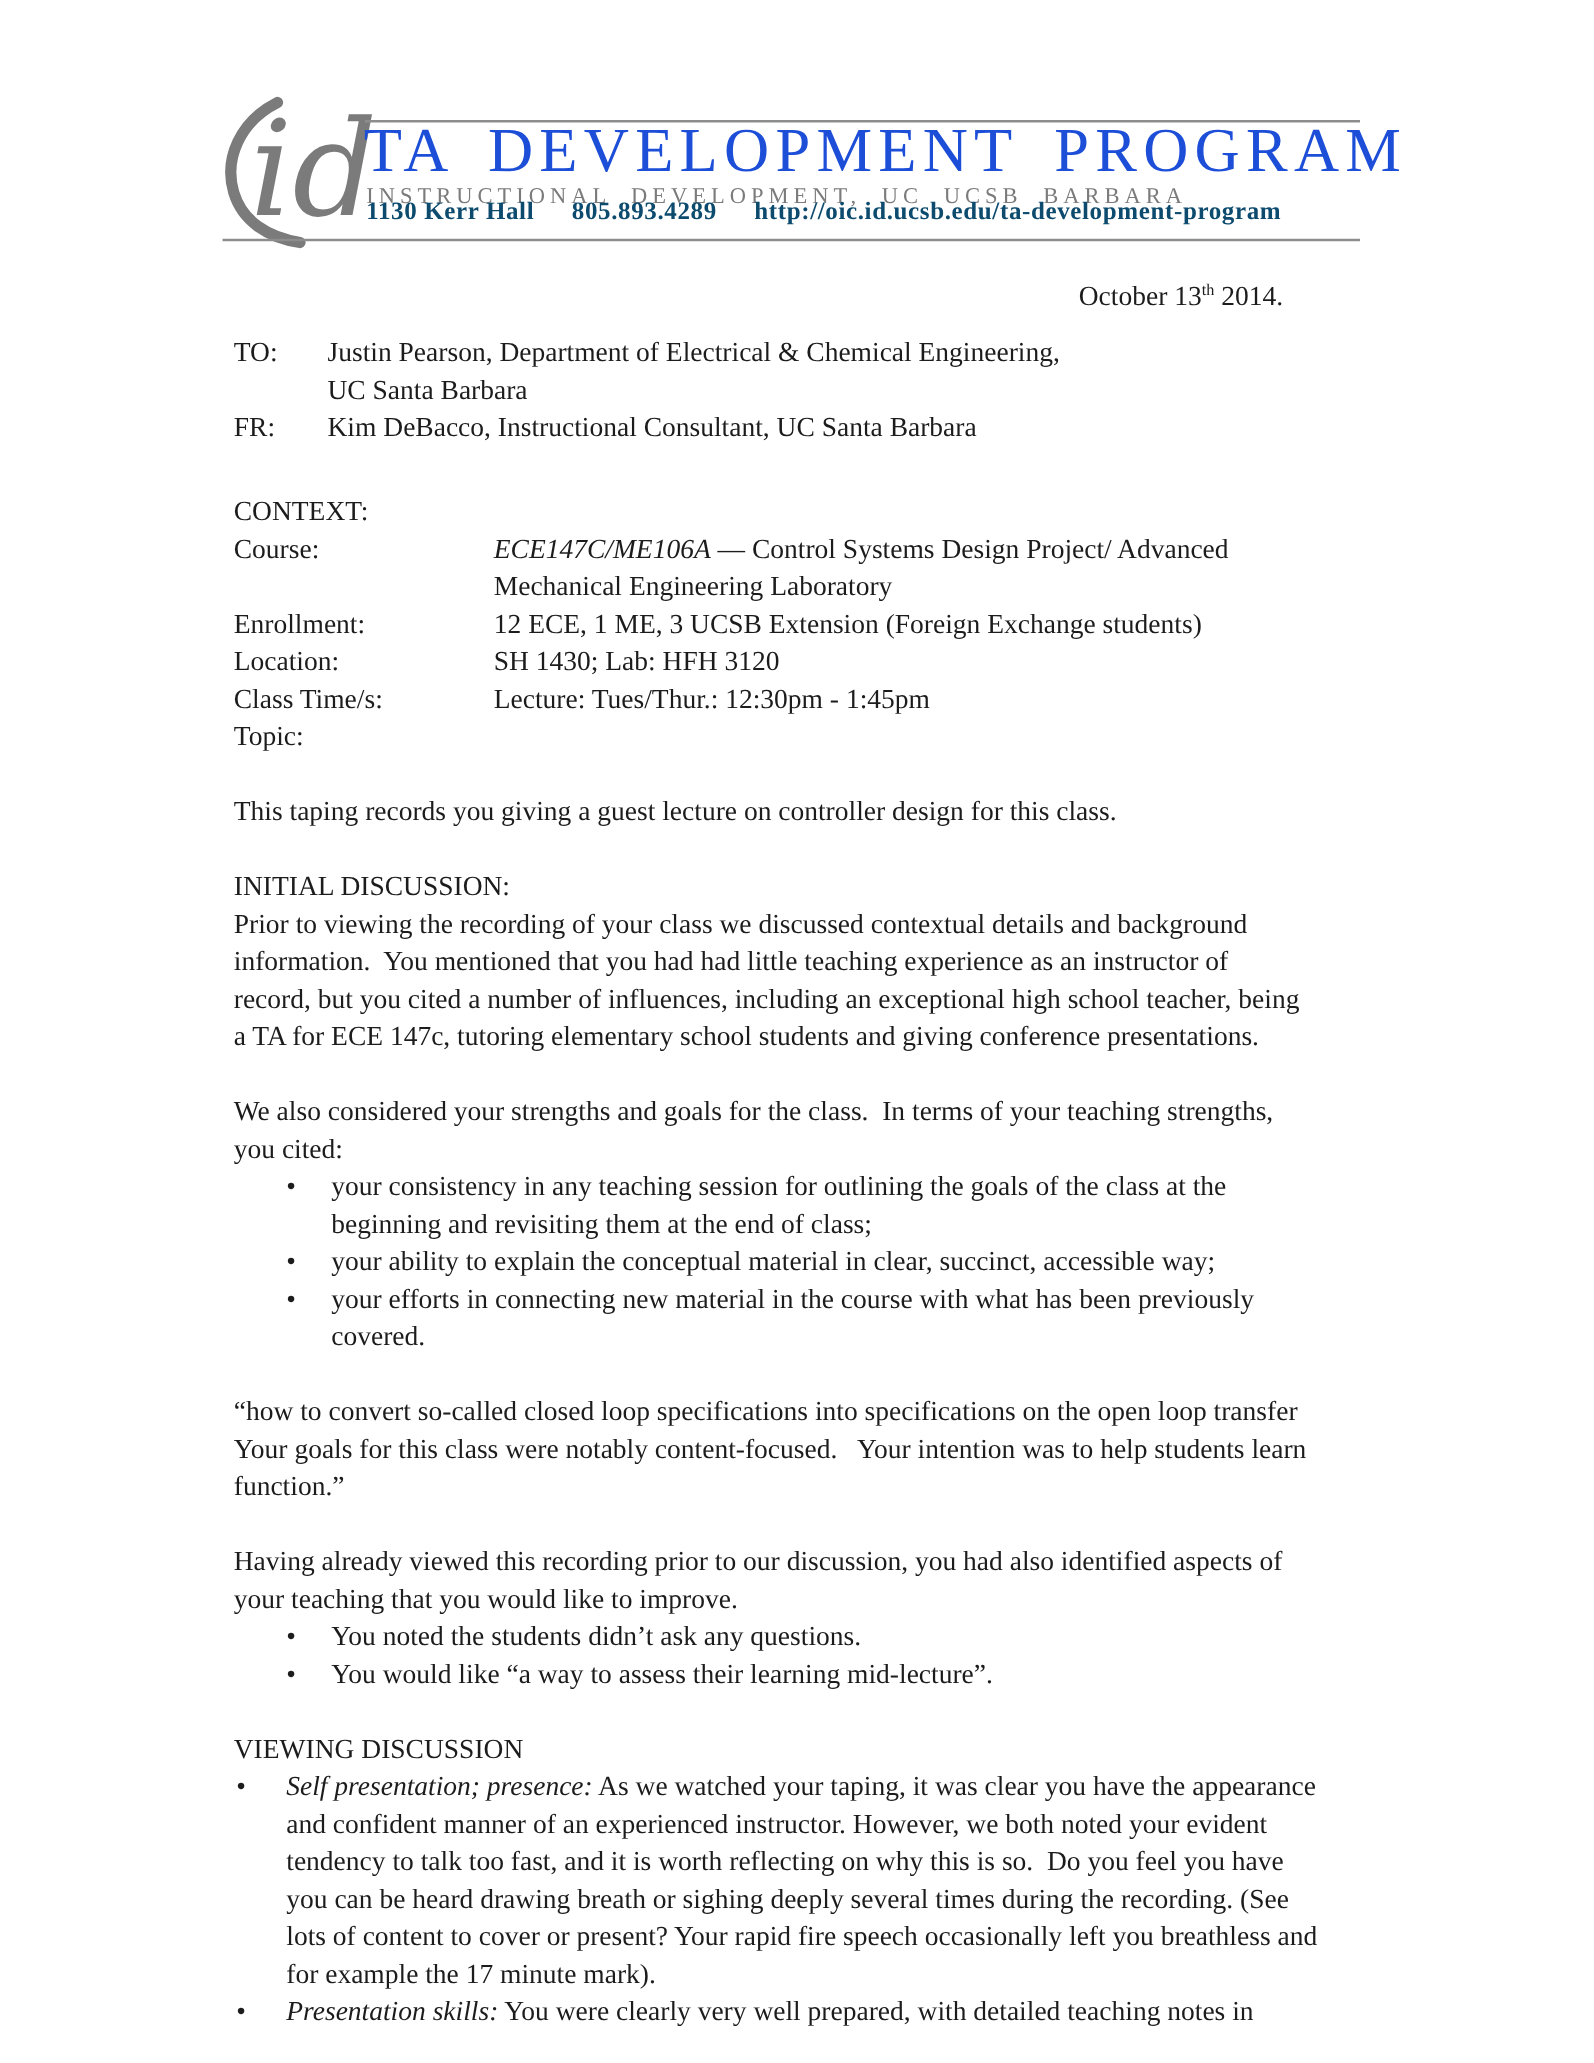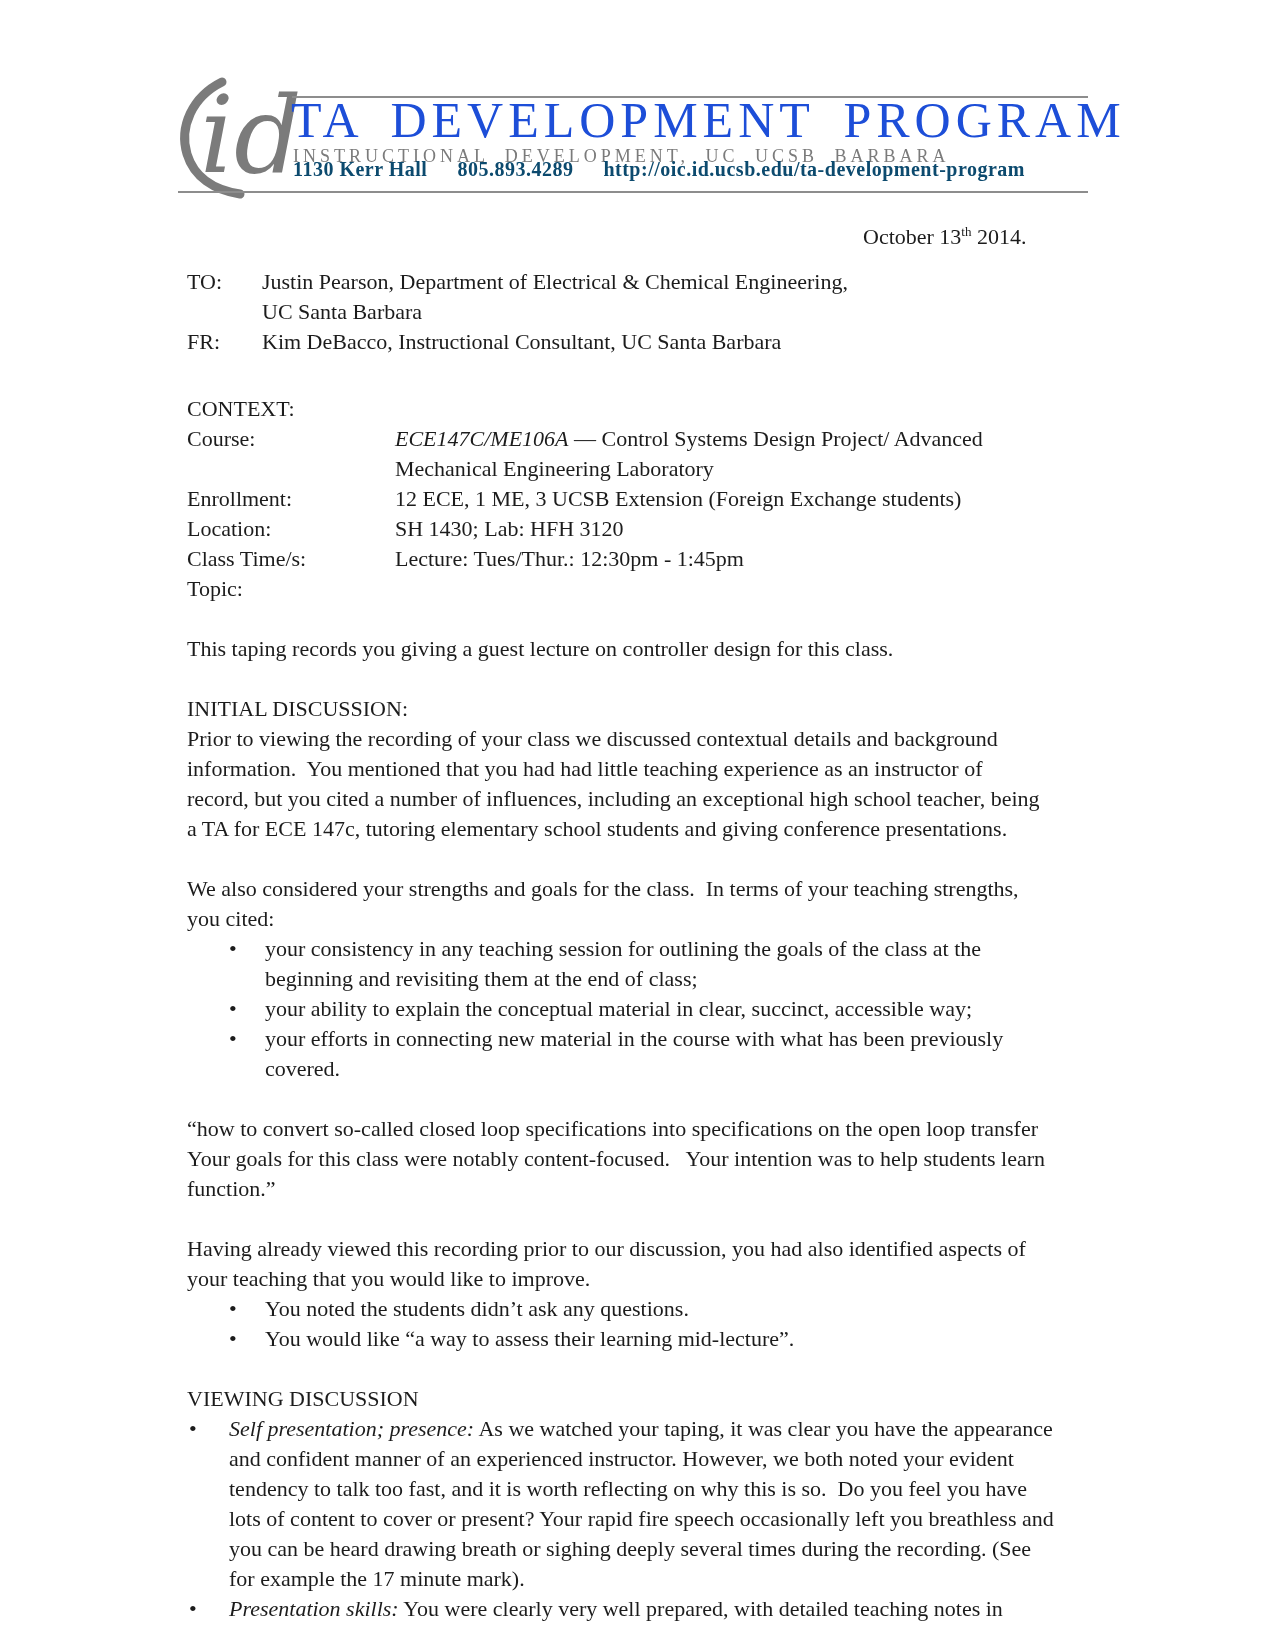--- a/index.html
+++ b/index.html
@@ -171,22 +171,22 @@
 
     <div class="para">VIEWING DISCUSSION</div>
     <div class="tight">
       <div class="vb">
         <span class="vb-marker">•</span>
         <div>
           <div class="line"><span class="it">Self presentation; presence:</span><span> As we watched your taping, it was clear you have the appearance</span></div>
           <div>
               <div class="line">and confident manner of an experienced instructor. However, we both noted your evident</div>
               <div class="line">tendency to talk too fast, and it is worth reflecting on why this is so.  Do you feel you have</div>
+              <div class="line">you can be heard drawing breath or sighing deeply several times during the recording. (See</div>
               <div class="line">lots of content to cover or present? Your rapid fire speech occasionally left you breathless and</div>
-              <div class="line">you can be heard drawing breath or sighing deeply several times during the recording. (See</div>
               <div class="line">for example the 17 minute mark).</div>
             </div>
         </div>
       </div>
       <div class="vb">
         <span class="vb-marker">•</span>
         <div>
           <div class="line"><span class="it">Presentation skills:</span><span> You were clearly very well prepared, with detailed teaching notes in</span></div>
 
         </div>

